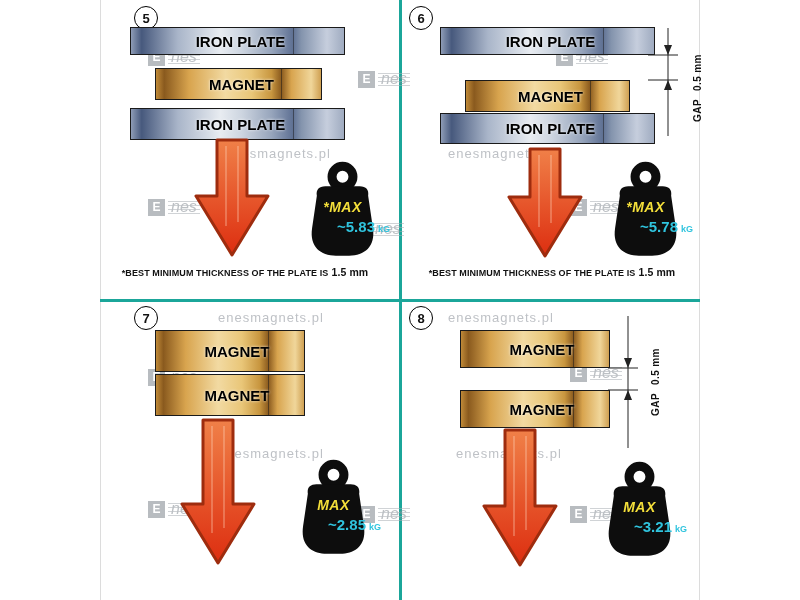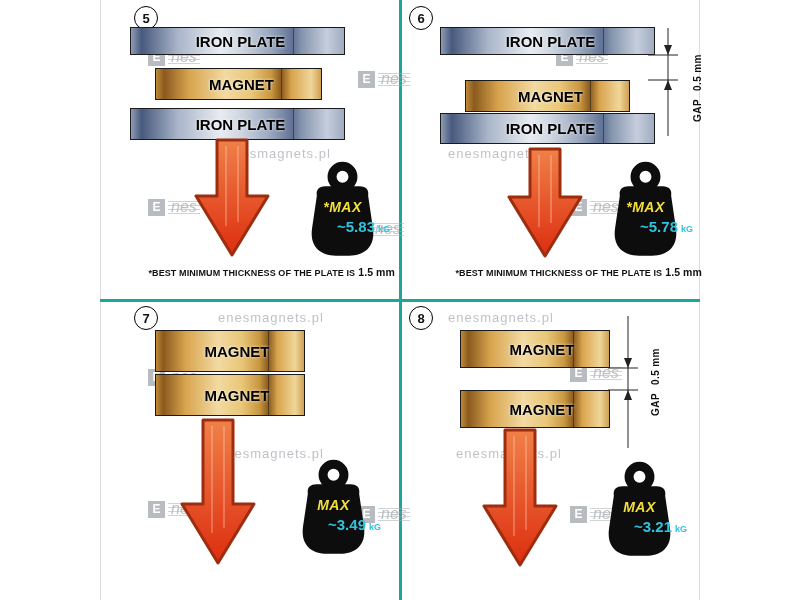--- a/index.html
+++ b/index.html
@@ -39,21 +39,21 @@
   
   .weight{position:absolute;width:95px;height:102px;}
   .weight svg{position:absolute;inset:0;width:100%;height:100%;}
   .w-max{position:absolute;top:38%;width:100%;text-align:center;
          color:#f4df3a;font-weight:800;font-style:italic;font-size:14px;letter-spacing:.5px;}
   .w-val{position:absolute;top:57%;width:100%;text-align:right;
          color:#30c4de;font-weight:800;font-size:15px;}
   .w-unit{font-size:9px;margin-left:3px;}
 
   
-  .note{position:absolute;text-align:right;font-size:9px;font-weight:600;color:#111;letter-spacing:.1px;}
+  .note{position:absolute;text-align:center;font-size:9px;font-weight:600;color:#111;letter-spacing:.1px;}
   .note b{font-size:10.5px;font-weight:800;margin-left:3px;}
 
   
   .dim{position:absolute;}
   .dim-label{position:absolute;transform:translate(-50%,-50%) rotate(-90deg);
              font-size:10px;font-weight:bold;white-space:nowrap;letter-spacing:.4px;}
   .dim-label .gap-val{margin-left:8px;}
 </style>
 </head>
 <body>
@@ -216,21 +216,21 @@
     <polygon points="28,2 58,2 58,86 79,86 43,145 7,86 28,86" fill="url(#arrowGrad)" stroke="#9e2c0e" stroke-width="3" stroke-linejoin="round"></polygon>
     <path d="M37,8 L37,115 M49,8 L49,110" stroke="#ffd9c4" stroke-width="2" opacity="0.3" fill="none"></path>
   </svg>
 
   <div class="weight" style="left:286px;top:458px">
     <svg viewBox="0 0 100 104">
       <circle cx="50" cy="16" r="11" fill="none" stroke="#0d0d0d" stroke-width="9.5"></circle>
       <path d="M32,26 L68,26 C75,26 78,30 77,36 L82,70 C85,90 73,99 57,99 L43,99 C27,99 15,90 18,70 L23,36 C22,30 25,26 32,26 Z" fill="#0d0d0d"></path>
     </svg>
     <div class="w-max">MAX</div>
-    <div class="w-val"><span>~3.49</span><span class="w-unit">kG</span></div>
+    <div class="w-val"><span>~2.85</span><span class="w-unit">kG</span></div>
   </div>
 
   <div class="badge" style="left:409px;top:306px">
       <span>8</span>
     </div>
 
   <div class="bar magnet small" style="left:460px;top:330px;width:150px;height:38px">
     <span class="bar-label">MAGNET</span>
     </div>
   <div class="bar magnet small" style="left:460px;top:390px;width:150px;height:38px">

